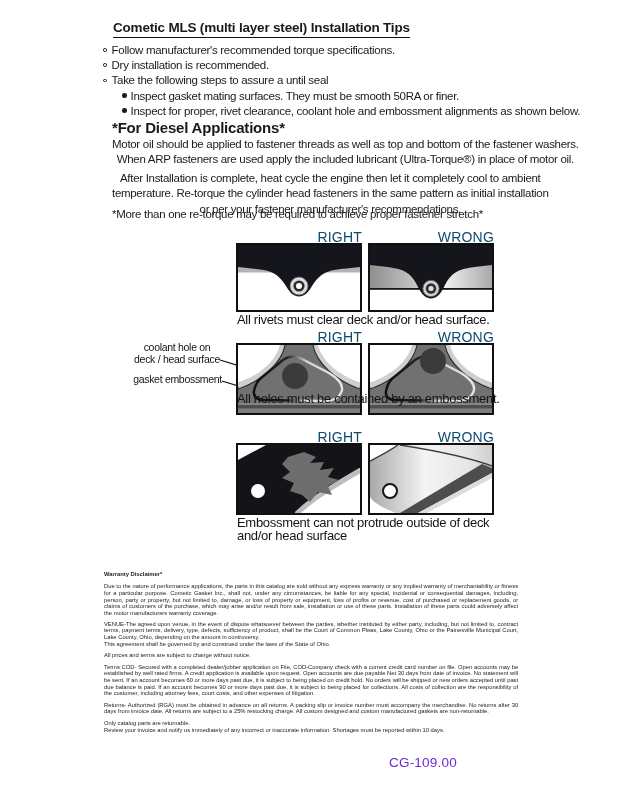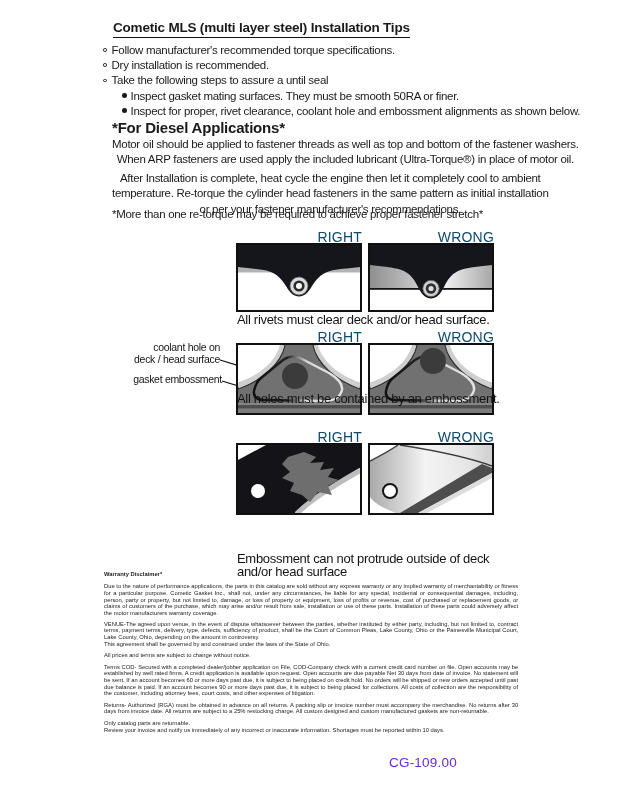--- a/index.html
+++ b/index.html
@@ -54,21 +54,21 @@
     position:absolute; width:126px; border:2px solid #101010; background:#fff;
   }
   .panel svg { display:block; width:122px; }
   .fig-caption {
     position:absolute; left:237px;
     font-size:13px; letter-spacing:-0.3px; line-height:13px;
     white-space:pre-line; color:#141414;
   }
   .ann {
     position:absolute; font-size:10.5px; letter-spacing:-0.3px;
-    line-height:11.5px; text-align:right; white-space:pre-line; color:#141414;
+    line-height:11.5px; text-align:center; white-space:pre-line; color:#141414;
   }
   .ann-coolant { right:398px; top:342px; }
   .ann-emboss  { right:396px; top:374px; }
   .leader-svg { position:absolute; left:216px; top:352px; }
 
   .legal {
     position:absolute; left:104px; top:571px; width:714px;
     transform:scale(0.58); transform-origin:0 0;
     font-size:10px; line-height:11.2px; color:#1c1c1c;
   }
@@ -224,21 +224,21 @@
       </defs>
       <rect width="122" height="68" fill="#ffffff"></rect>
       <path d="M28,0 L122,0 L122,28 L48,68 L26,68 C13,63 4,58 0,52 L0,16 Z" fill="url(#g3w)"></path>
       <path d="M28,0 C18,7 8,12 0,16" stroke="#3d3d3d" stroke-width="1.4" fill="none"></path>
       <path d="M30,0 C62,5 95,11 122,21" stroke="#3d3d3d" stroke-width="1.4" fill="none"></path>
       <path d="M30,68 L112,19 L122,23 L122,28 L48,68 Z" fill="#4d4d4d"></path>
       <path d="M48,68 L122,28 L122,33 L57,68 Z" fill="#dcdcdc"></path>
       <circle cx="20" cy="46" r="7" fill="#ffffff" stroke="#141414" stroke-width="2"></circle>
     </svg>
   </div>
-  <div class="fig-caption" style="top:516px; width:270px;margin-top:36px;">Embossment can not protrude outside of deck
+  <div class="fig-caption" style="top:516px; width:270px;">Embossment can not protrude outside of deck
 and/or head surface</div>
 
   <div class="legal">
     <div class="legal-heading">Warranty Disclaimer*</div>
     <p>Due to the nature of performance applications, the parts in this catalog are sold without any express warranty or any implied warranty of merchantability or fitness for a particular purpose.  Cometic Gasket Inc., shall not, under any circumstances, be liable for any special, incidental or consequential damages, including, person, party or property, but not limited to, damage, or loss of property or equipment, loss of profits or revenue, cost of purchased or replacement goods, or claims of customers of the purchase, which may arise and/or result from sale, installation or use of these parts.  Installation of these parts could adversely affect the motor manufacturers warranty coverage.</p>
     <p>VENUE-The agreed upon venue, in the event of dispute whatsoever between the parties, whether instituted by either party, including, but not limited to, contract terms, payment terms, delivery, type, defects, sufficiency of product, shall be the Court of Common Pleas, Lake County, Ohio or the Painesville Municipal Court, Lake County, Ohio, depending on the amount in controversy.
 This agreement shall be governed by and construed under the laws of the State of Ohio.</p>
     <p>All prices and terms are subject to change without notice.</p>
     <p>Terms COD- Secured with a completed dealer/jobber application on File, COD-Company check with a current credit card number on file.  Open accounts may be established by well rated firms.  A credit application is available upon request.  Open accounts are due payable Net 30 days from date of invoice.  No statement will be sent.  If an account becomes 60 or more days past due, it is subject to being placed on credit hold.  No orders will be shipped or new orders accepted until past due balance is paid.  If an account becomes 90 or more days past due, it is subject to being placed for collections.  All costs of collection are the responsibility of the customer, including attorney fees, court costs, and other expenses of litigation.</p>
     <p>Returns- Authorized (RGA) must be obtained in advance on all returns.  A packing slip or invoice number must accompany the merchandise.  No returns after 30 days from invoice date.  All returns are subject to a 25% restocking charge.  All custom designed and custom manufactured gaskets are non-returnable.</p>

